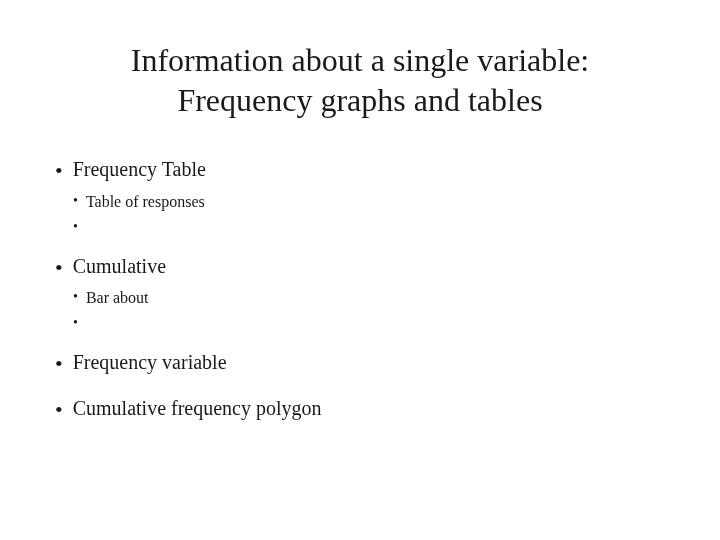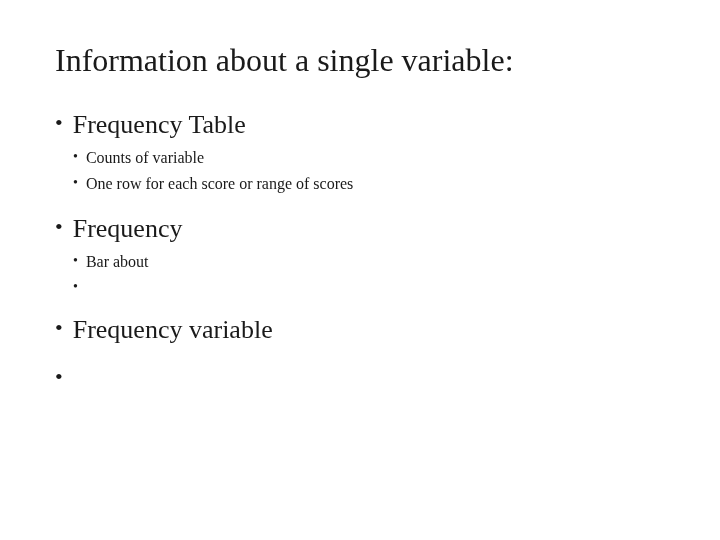--- a/index.html
+++ b/index.html
@@ -20,22 +20,22 @@
       width: 720px;
       height: 540px;
       background: #ffffff;
       padding: 40px 55px 40px 55px;
       display: flex;
       flex-direction: column;
       justify-content: flex-start;
     }
 
     .title-block {
-      text-align: left;
-      margin-bottom: 28px;
+      text-align: center;
+      margin-bottom: 36px;
     }
 
     .title-line {
       font-size: 32px;
       color: #1a1a1a;
       line-height: 1.25;
       font-weight: normal;
     }
 
     .content-list {
@@ -55,21 +55,21 @@
 
     .bullet-large {
       font-size: 22px;
       color: #1a1a1a;
       line-height: 1.3;
       flex-shrink: 0;
       margin-top: 1px;
     }
 
     .main-item-label {
-      font-size: 26px;
+      font-size: 20px;
       color: #1a1a1a;
       line-height: 1.3;
       text-align: center;
     }
 
     .sub-list {
       list-style: none;
       margin-top: 4px;
       margin-left: 18px;
       display: flex;
@@ -100,45 +100,45 @@
       margin-bottom: 6px;
     }
   </style>
 </head>
 <body>
 
 <div class="slide">
 
   <div class="title-block">
     <div class="title-line">Information about a single variable:</div>
+    <div class="title-line">Frequency graphs and tables</div>
   </div>
 
   <ul class="content-list">
 
     <li class="main-section">
       <div class="main-item">
         <span class="bullet-large">•</span>
         <span class="main-item-label">Frequency Table</span>
       </div>
       <ul class="sub-list">
         <li class="sub-item">
           <span class="bullet-small">•</span>
-          <span class="sub-item-label">Counts of variable</span>
+          <span class="sub-item-label">Table of responses</span>
         </li>
         <li class="sub-item">
           <span class="bullet-small">•</span>
-          <span class="sub-item-label">One row for each score or range of scores</span>
         </li>
       </ul>
     </li>
 
     <li class="main-section">
       <div class="main-item">
         <span class="bullet-large">•</span>
-        <span class="main-item-label">Frequency</span>
+        <span class="main-item-label">Cumulative</span>
       </div>
       <ul class="sub-list">
         <li class="sub-item">
           <span class="bullet-small">•</span>
           <span class="sub-item-label">Bar about</span>
         </li>
         <li class="sub-item">
           <span class="bullet-small">•</span>
         </li>
       </ul>
@@ -147,17 +147,18 @@
     <li class="main-section">
       <div class="main-item">
         <span class="bullet-large">•</span>
         <span class="main-item-label">Frequency variable</span>
       </div>
     </li>
 
     <li class="main-section">
       <div class="main-item">
         <span class="bullet-large">•</span>
+        <span class="main-item-label">Cumulative frequency polygon</span>
       </div>
     </li>
 
   </ul>
 </div>
 
 </body></html>

